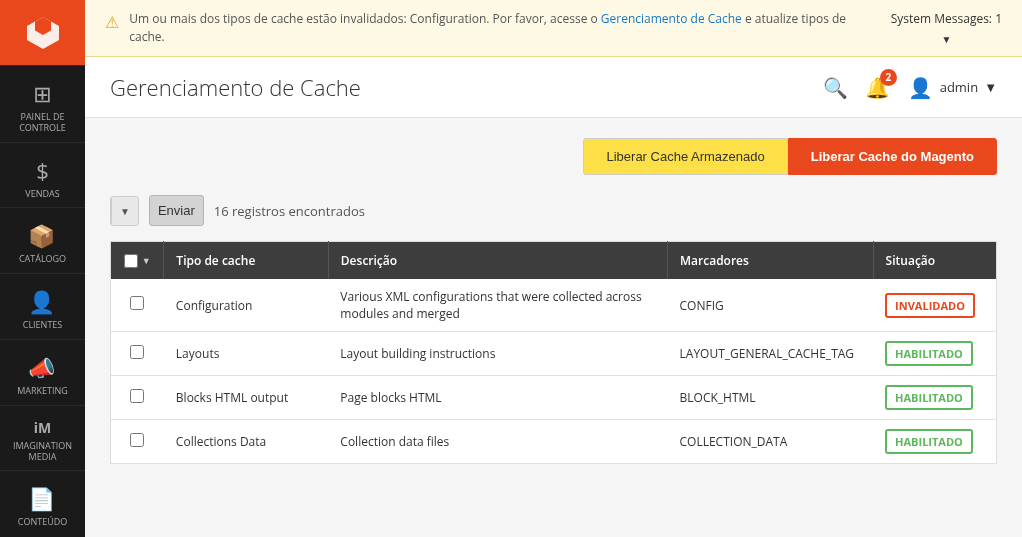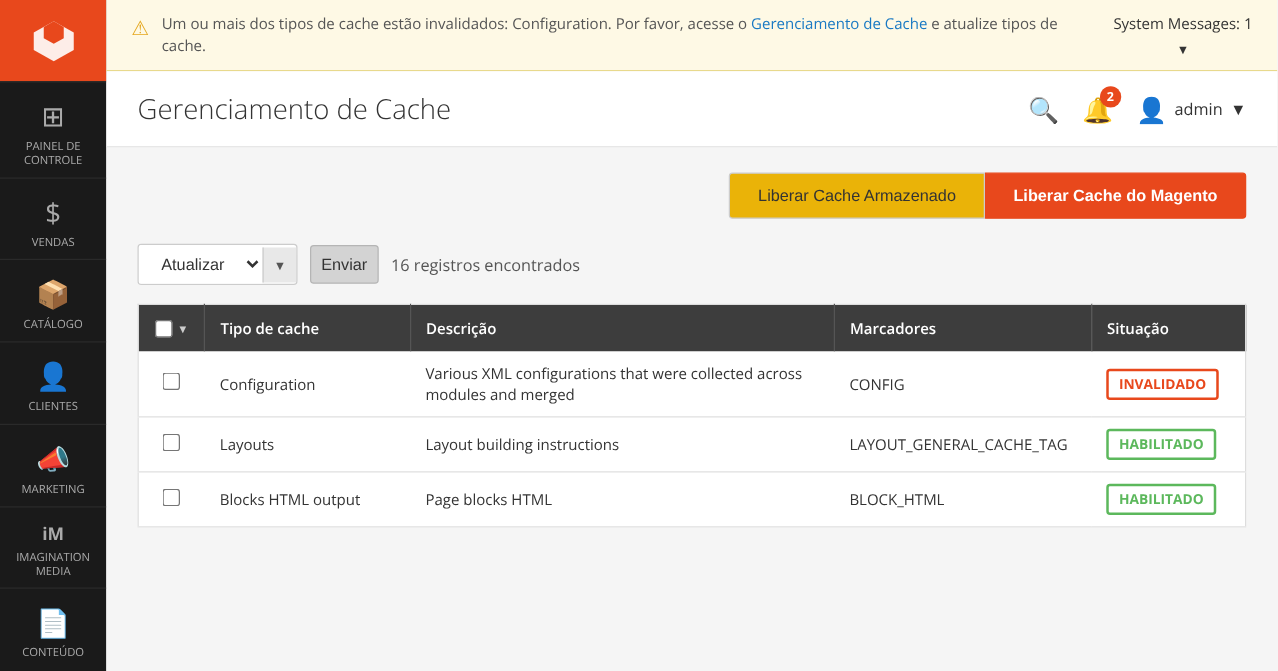--- a/index.html
+++ b/index.html
@@ -102,21 +102,21 @@
     }
 
     
     .action-row {
       display: flex;
       justify-content: flex-end;
       margin-bottom: 20px;
       gap: 0;
     }
     .btn-flush-storage {
-      background: #eab308;
+      background: #fde047;
       border: 1px solid #ccc;
       padding: 10px 22px;
       font-size: 13px;
       color: #333;
       cursor: pointer;
       border-radius: 3px 0 0 3px;
     }
     .btn-flush-magento {
       background: #e8481c;
       border: 1px solid #e8481c;
@@ -287,21 +287,20 @@
 
   <div class="content">
 
     <div class="action-row">
       <button class="btn-flush-storage">Liberar Cache Armazenado</button>
       <button class="btn-flush-magento">Liberar Cache do Magento</button>
     </div>
 
     <div class="toolbar-row">
       <div class="select-wrapper">
-        <select class="select-action"><option>Atualizar</option></select>
         <div class="select-arrow-btn">▼</div>
       </div>
       <button class="btn-submit">Enviar</button>
       <span class="records-count">16 registros encontrados</span>
     </div>
 
     <table class="cache-table">
       <thead>
         <tr>
           <th class="checkbox-header">
@@ -343,17 +342,28 @@
       <td class="checkbox-cell">
         <input type="checkbox" style="">
       </td>
       <td class="col-tipo">Blocks HTML output</td>
       <td class="col-desc">Page blocks HTML</td>
       <td class="col-marc">BLOCK_HTML</td>
       <td class="col-sit">
         <span class="status-badge status-habilitado">HABILITADO</span>
       </td>
     </tr>
+          <tr>
+      <td class="checkbox-cell">
+        <input type="checkbox" style="">
+      </td>
+      <td class="col-tipo">Collections Data</td>
+      <td class="col-desc">Collection data files</td>
+      <td class="col-marc">COLLECTION_DATA</td>
+      <td class="col-sit">
+        <span class="status-badge status-habilitado">HABILITADO</span>
+      </td>
+    </tr>
         </tbody>
     </table>
 
   </div>
 </div>
 
 </body></html>

